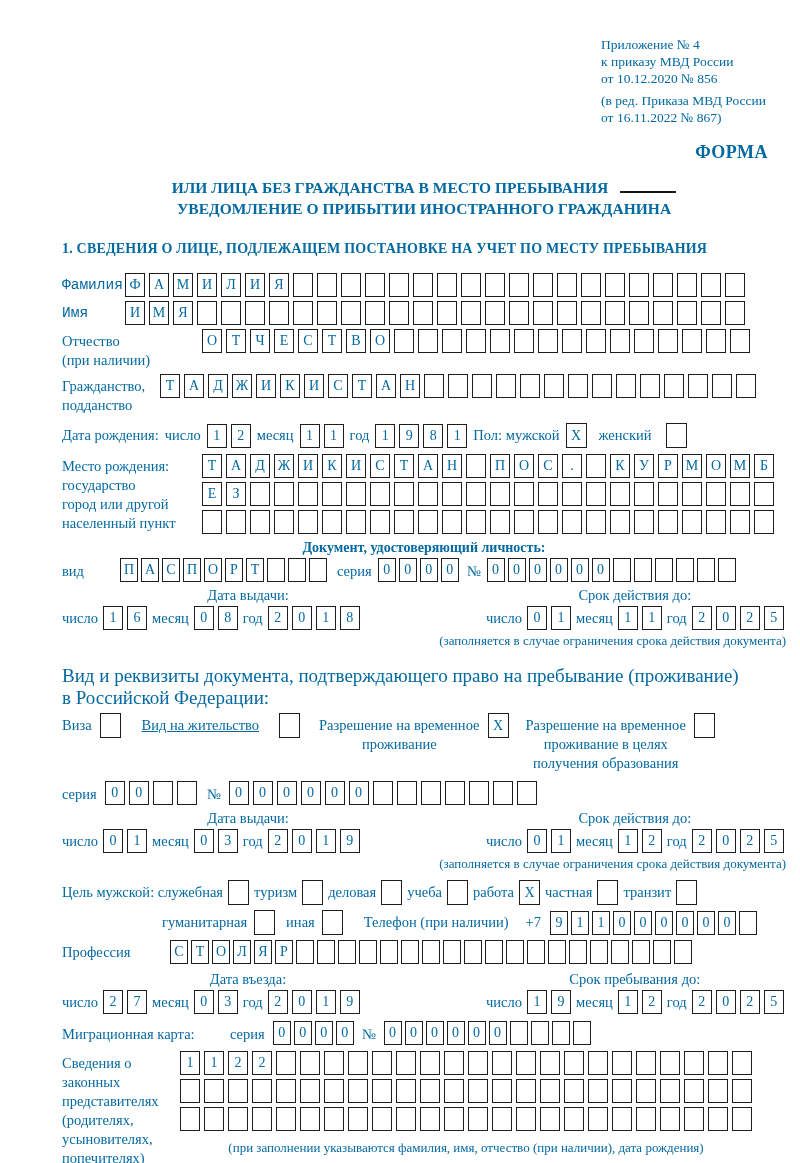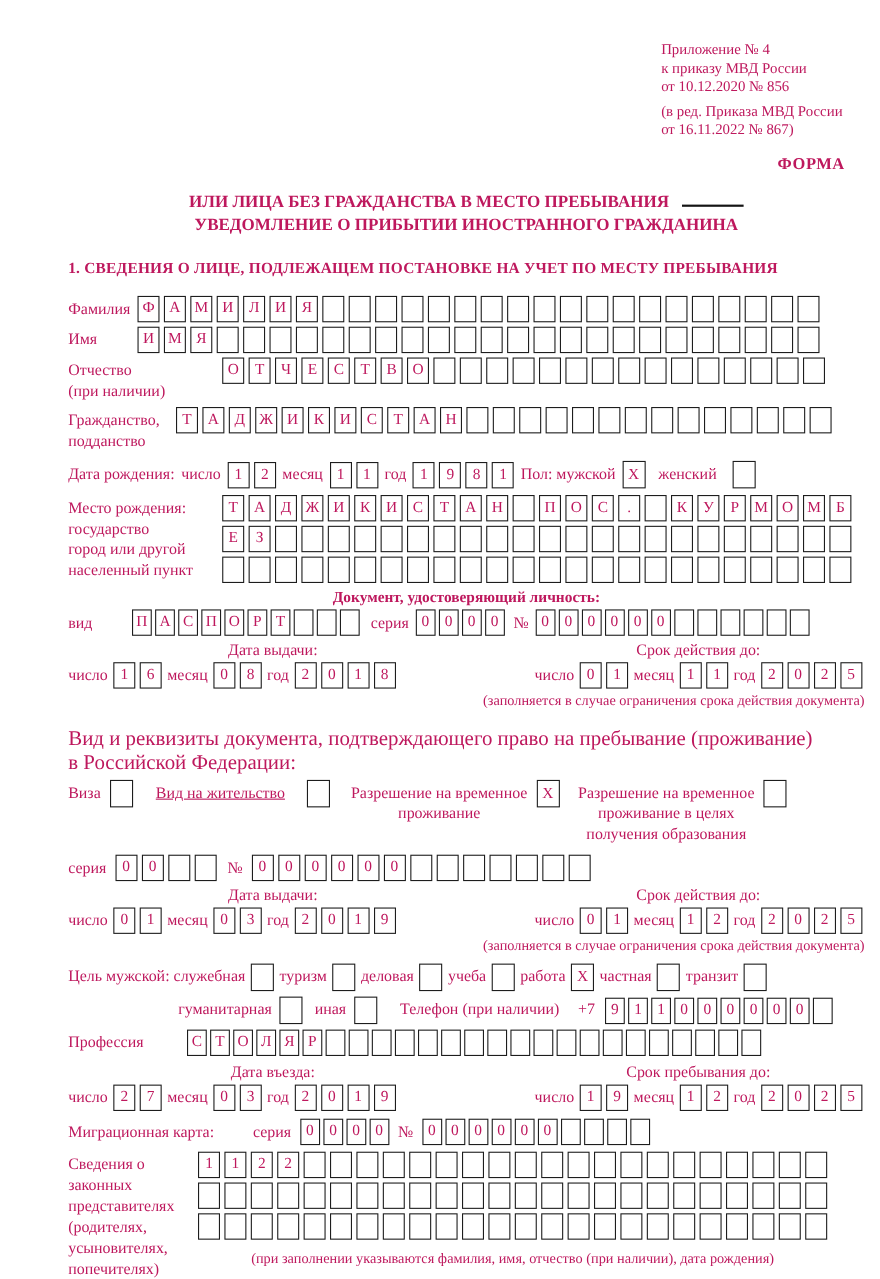--- a/index.html
+++ b/index.html
@@ -1,33 +1,33 @@
 <!DOCTYPE html>
 <html><head>
 <meta charset="utf-8">
 <style>
   * { box-sizing: border-box; }
   html,body { margin:0; padding:0; background:#ffffff; }
   .page {
     width:800px; height:1163px; overflow:hidden; background:#ffffff;
     padding:36px 14px 0 62px;
-    font-family:"Liberation Serif", serif; color:#be185d;
+    font-family:"Liberation Serif", serif; color:#0369a1;
   }
   
   .appendix { width:fit-content; margin-left:auto; margin-right:20px; font-size:13.5px; line-height:17px; }
   .appendix .edition { margin-top:5px; }
-  .forma { text-align:right; padding-right:18px; font-weight:bold; font-size:15px; margin-top:16px; letter-spacing:0.5px; }
+  .forma { text-align:right; padding-right:18px; font-weight:bold; font-size:18px; margin-top:16px; letter-spacing:0.5px; }
   
   .title { text-align:center; font-weight:bold; font-size:15.5px; line-height:21px; margin-top:14px; }
   .title-underline { display:inline-block; width:56px; border-bottom:2px solid #141414; margin-left:12px; vertical-align:baseline; }
   .section-heading { font-weight:bold; font-size:14px; margin-top:22px; letter-spacing:0.2px; }
   
   .frow { display:flex; align-items:flex-start; margin-top:4px; }
   .flabel { font-size:14.5px; line-height:19px; flex:0 0 auto; padding-top:3px; }
-  .w61  { width:63px; }  .w96  { width:98px; }  .w138 { width:140px; }
+  .w61  { width:63px;font-family:Liberation Mono, monospace; }  .w96  { width:98px; }  .w138 { width:140px; }
   .w106 { width:108px; } .w118 { width:118px; }
   .cells { display:flex; gap:4px; flex-wrap:nowrap; }
   .cell {
     width:20px; height:24px; border:1.6px solid #1d1d1d; background:#fff;
     display:inline-flex; align-items:center; justify-content:center;
     font-size:14px; flex:0 0 auto;
   }
   .cells.small { gap:3px; } .cells.small .cell { width:18px; }
   .cellcol { display:flex; flex-direction:column; gap:4px; }
   .cbox {

